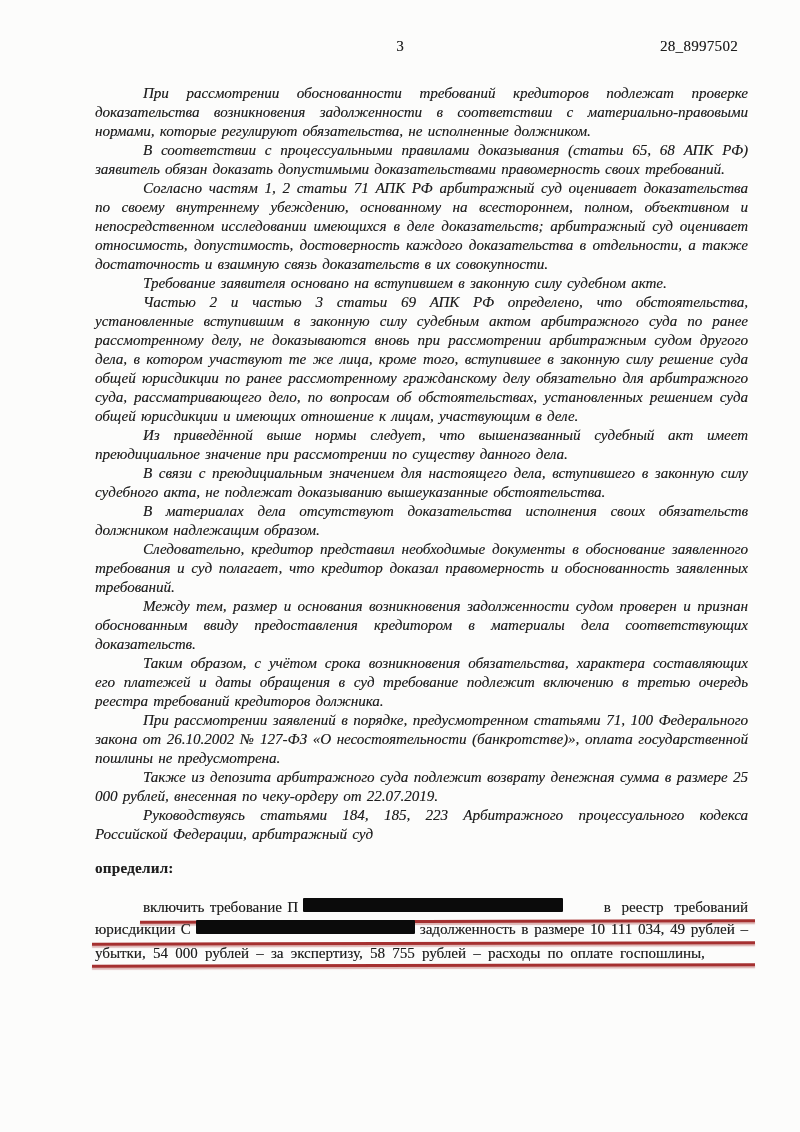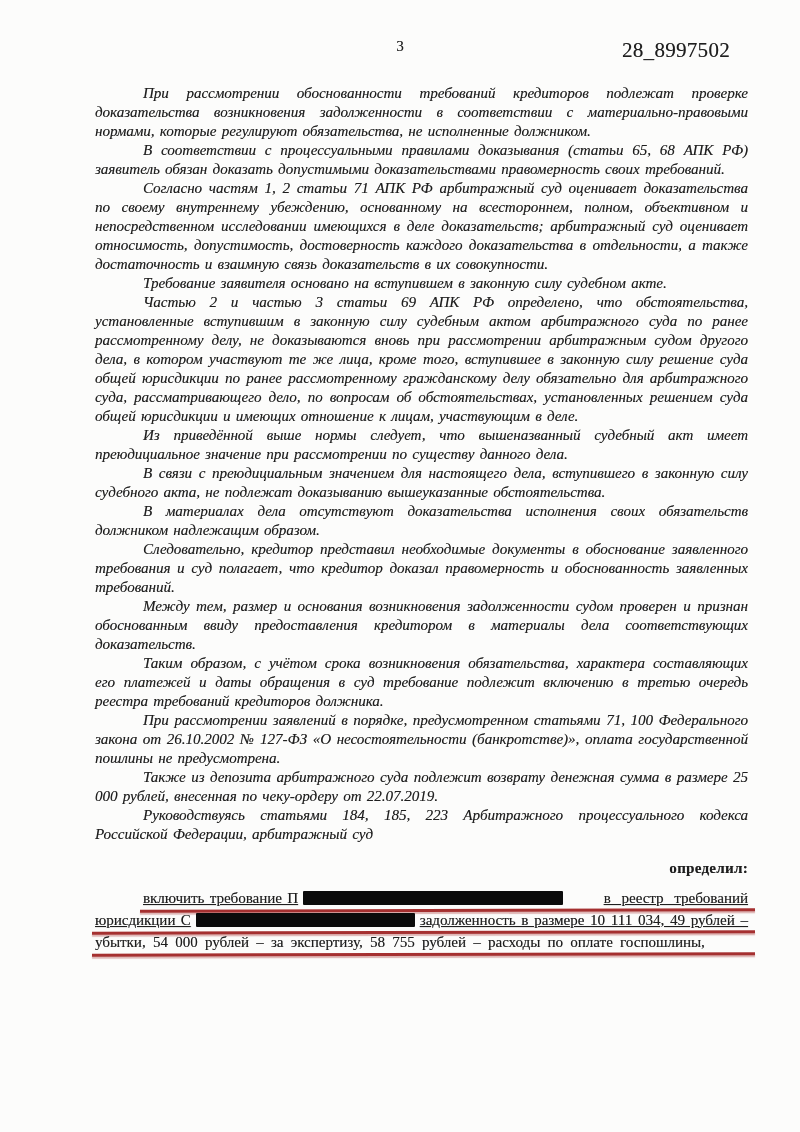--- a/index.html
+++ b/index.html
@@ -15,40 +15,40 @@
     font-family:"Liberation Serif","DejaVu Serif",serif;
     color:var(--text);
     overflow:hidden;
     text-shadow:0.2px 0.2px 0.35px rgba(25,25,25,0.5);
   }
   .page-number{
     position:absolute;top:38px;left:0;width:800px;text-align:center;
     font-size:15px;
   }
   .doc-id{
-    position:absolute;top:38px;right:70px;font-size:21px;letter-spacing:0.3px;
+    position:absolute;top:38px;right:62px;font-size:15px;letter-spacing:0.3px;
   }
   .content{
     position:absolute;top:84px;left:95px;width:653px;
     font-size:15px;line-height:19px;text-align:justify;
     word-spacing:1.5px;
   }
   p.para{margin:0;text-indent:48px;font-style:italic;}
   .redact{
     display:inline-block;background:var(--redact);height:14px;
     vertical-align:-2px;border-radius:1px;
   }
   .redact-inline{width:300px;margin:0 6px 0 1px;}
   .ruling-heading{
-    font-weight:bold;text-align:right;text-indent:0;
-    margin:15px 0 9px 0;letter-spacing:0.3px;
+    font-weight:bold;text-align:left;text-indent:0;
+    margin:15px 0 20px 0;letter-spacing:0.3px;
   }
   .rline{
-    position:relative;display:flex;align-items:center;
-    height:22px;white-space:nowrap;text-decoration:underline;
+    position:relative;display:flex;
+    height:22px;white-space:nowrap;
   }
   .rline .txt{flex:0 0 auto;}
   .rline .redact-flex{flex:1 1 auto;margin:0 5px;}
   .rline1{margin-left:48px;}
   .rline1 .tail{word-spacing:7px;margin-left:36px;}
   .rline2 .tail{word-spacing:2px;}
   .rline3{display:block;line-height:22px;word-spacing:3.5px;}
   .redline{
     position:absolute;left:-3px;right:-7px;bottom:-3px;height:2.6px;
     background:var(--red);

